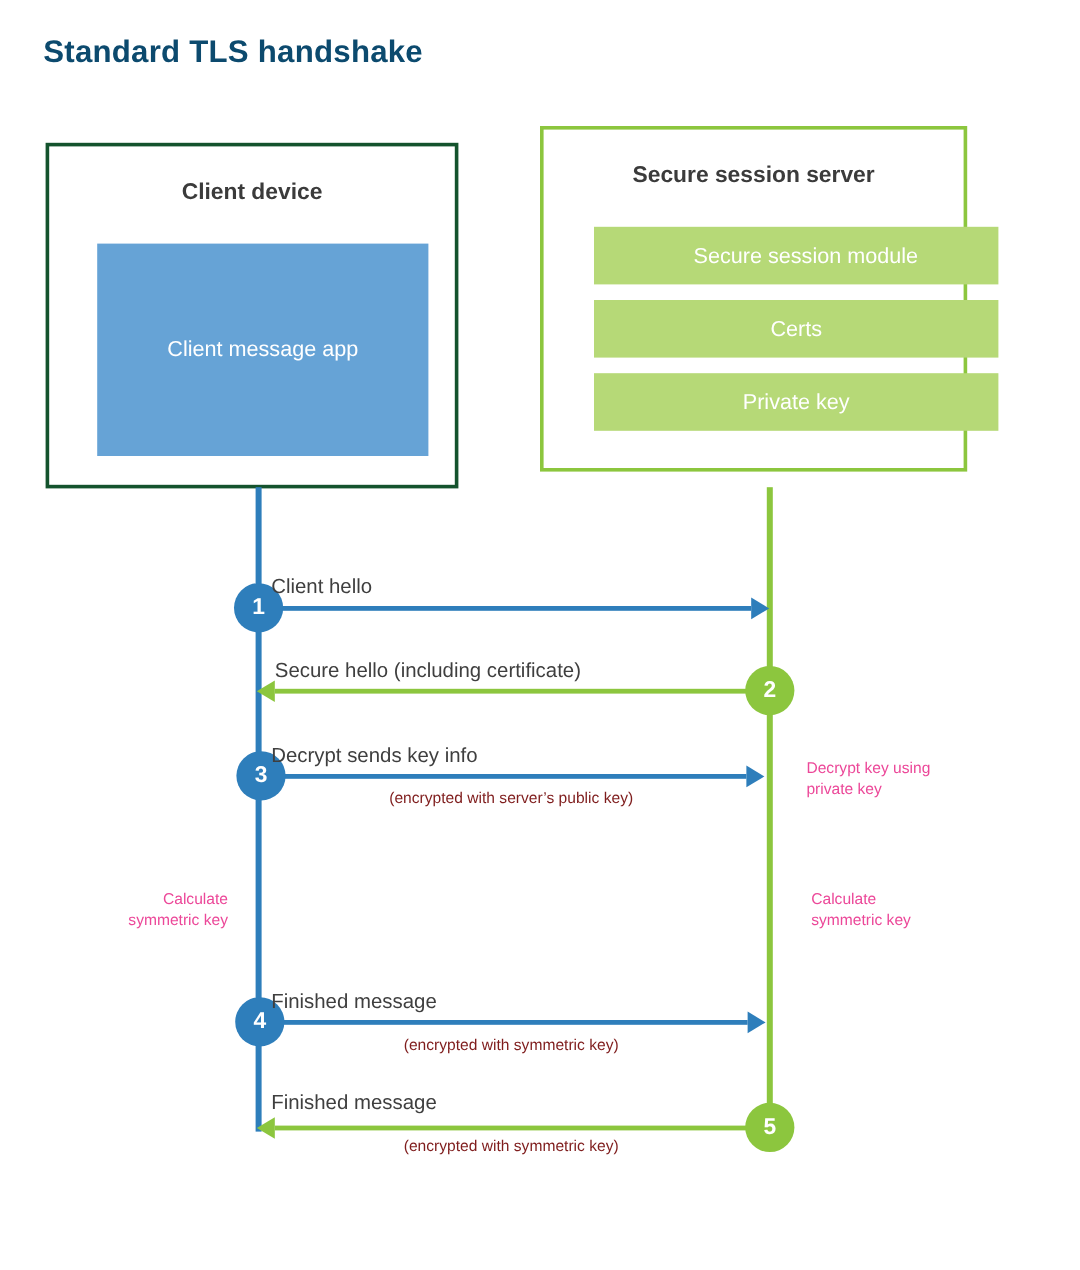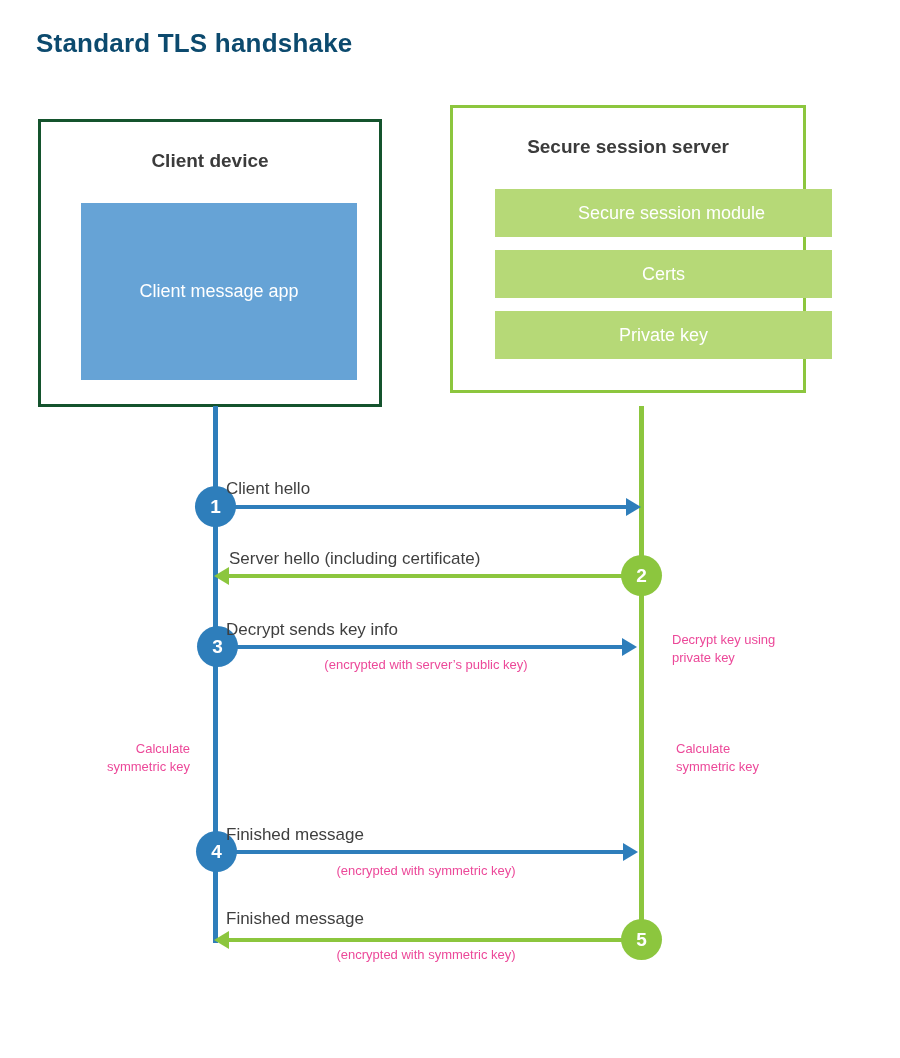--- a/index.html
+++ b/index.html
@@ -150,21 +150,21 @@
   .arrow-label {
     position: absolute;
     text-align: left;
     color: #3f3f3f;
     font-size: 17px;
     white-space: nowrap;
   }
   .arrow-sublabel {
     position: absolute;
     text-align: center;
-    color: #ec4899;
+    color: #7f1d1d;
     font-size: 13px;
     white-space: nowrap;
   }
 
   
   .side-note {
     position: absolute;
     color: #ec4899;
     font-size: 13px;
     line-height: 1.35;
@@ -195,21 +195,21 @@
   <div class="lifeline server-line"></div>
 
   <div class="arrow-line blue" style="left:216px; top:505px; width:410px;"></div>
   <div class="arrow-head right blue" style="left:626px; top:498px;"></div>
   <div class="step-badge blue" style="left:195px; top:486px;">1</div>
   <div class="arrow-label" style="left:226px; top:479px; width:400px;">Client hello</div>
 
   <div class="arrow-line green" style="left:229px; top:574px; width:397px;"></div>
   <div class="arrow-head left green" style="left:214px; top:567px;"></div>
   <div class="step-badge green" style="left:621px; top:555px;">2</div>
-  <div class="arrow-label" style="left:229px; top:549px; width:397px;">Server hello (including certificate)</div>
+  <div class="arrow-label" style="left:229px; top:549px; width:397px;">Secure hello (including certificate)</div>
 
   <div class="arrow-line blue" style="left:216px; top:645px; width:406px;"></div>
   <div class="arrow-head right blue" style="left:622px; top:638px;"></div>
   <div class="step-badge blue" style="left:197px; top:626px;">3</div>
   <div class="arrow-label" style="left:226px; top:620px; width:400px;">Decrypt sends key info</div>
   <div class="arrow-sublabel" style="left:226px; top:657px; width:400px;">(encrypted with server’s public key)</div>
 
   <div class="side-note left-align" style="left:672px; top:631px; width:180px;">
     <div>Decrypt key using</div>
     <div>private key</div>

